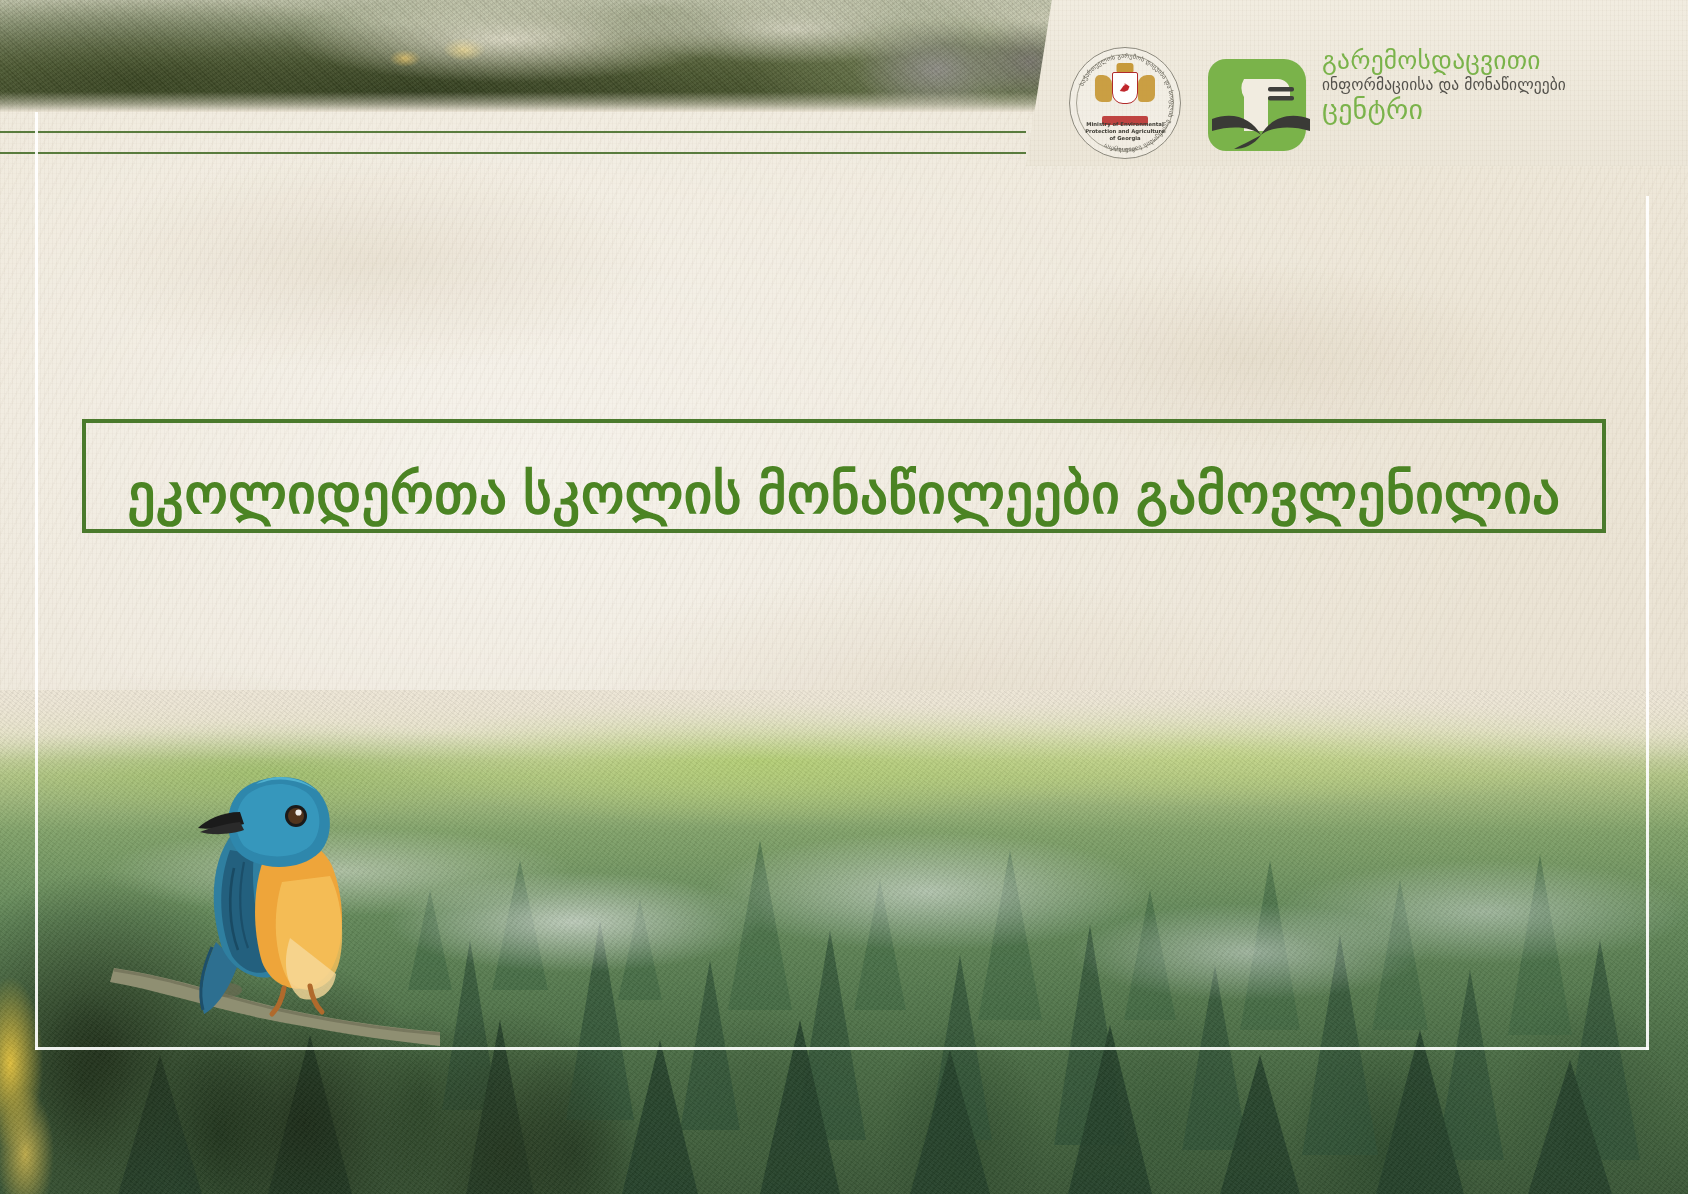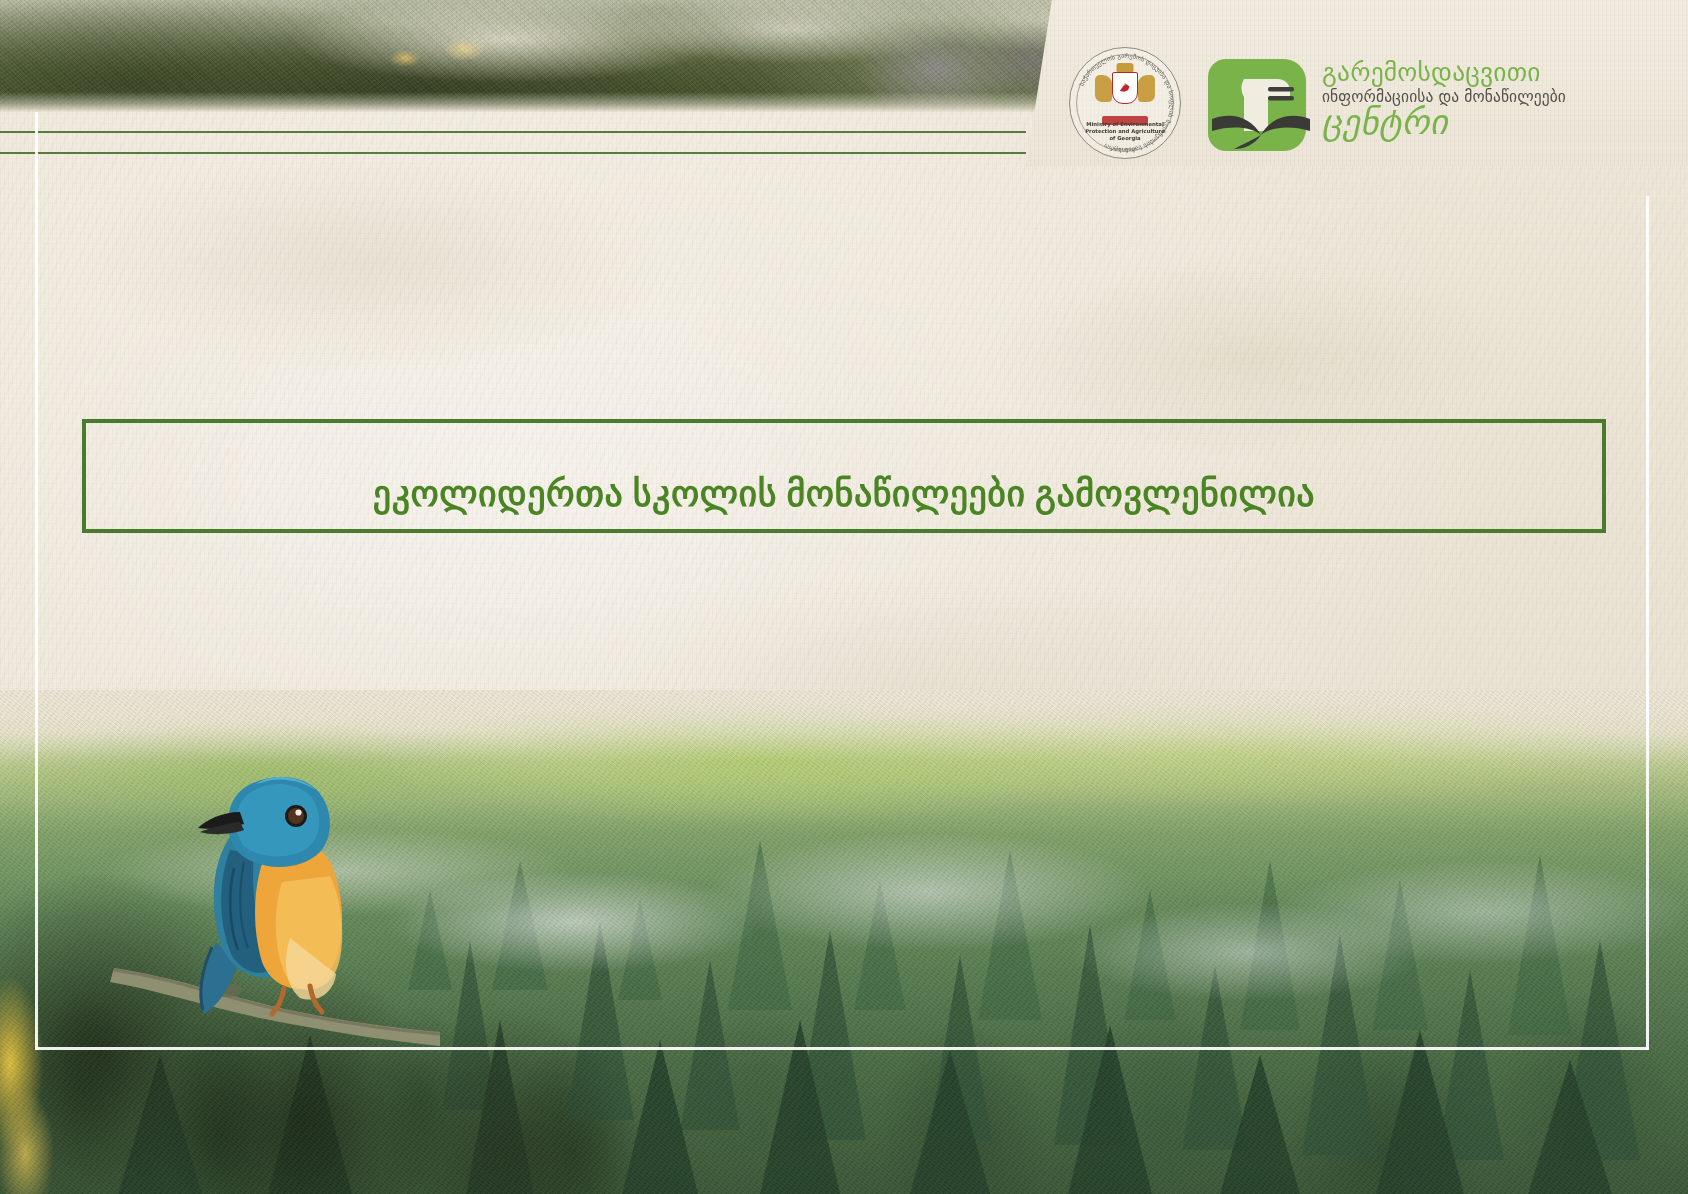--- a/index.html
+++ b/index.html
@@ -149,45 +149,45 @@
     position:absolute;left:0;right:0;top:74px;text-align:center;
     font-size:5.3px;line-height:7px;color:#3e3c34;font-weight:bold;
   }
   .seal-url{
     position:absolute;left:0;right:0;top:100px;text-align:center;
     font-size:3.6px;color:#6e6b60;
   }
 
   
   .eiec-mark{position:absolute;left:1208px;top:53px;width:108px;height:104px;}
-  .eiec-text{position:absolute;left:1322px;top:57px;width:360px;}
+  .eiec-text{position:absolute;left:1322px;top:45px;width:360px;}
   .eiec-l1{
     font-size:25.5px;color:#7ab34a;letter-spacing:.2px;line-height:30px;white-space:nowrap;
   }
   .eiec-l2{
     font-size:15.5px;color:#53514b;letter-spacing:.1px;line-height:20px;white-space:nowrap;
   }
   .eiec-l3{
-    font-size:35px;color:#7ab34a;letter-spacing:.2px;line-height:30px;white-space:nowrap;font-style:italic;
+    font-size:28px;color:#7ab34a;letter-spacing:.2px;line-height:30px;white-space:nowrap;
   }
 
   
   .frame-v-left{position:absolute;left:35px;top:112px;width:3px;height:938px;background:rgba(255,255,255,.92);}
   .frame-v-right{position:absolute;left:1646px;top:196px;width:3px;height:854px;background:rgba(255,255,255,.92);}
   .frame-h-bottom{position:absolute;left:35px;top:1047px;width:1614px;height:3px;background:rgba(255,255,255,.92);}
 
   
   .title-box{
     position:absolute;left:82px;top:419px;width:1524px;height:114px;
     border:4px solid #4a7a2c;box-sizing:border-box;
     display:flex;align-items:center;justify-content:center;
   }
   .title-text{
-    font-family:Liberation Serif, serif;
-    font-weight:bold;font-size:36px;letter-spacing:.5px;
+    font-family:Liberation Sans, sans-serif;
+    font-weight:bold;font-size:55px;letter-spacing:.5px;
     color:#4b8423;white-space:nowrap;line-height:1;
     text-shadow:0 1px 0 rgba(255,255,255,.35);
     margin-top:36px;
   }
 
   
   .bottom-photo{
     position:absolute;left:0;top:690px;width:1688px;height:504px;overflow:hidden;
   }
   .bp-l{position:absolute;inset:0;}

